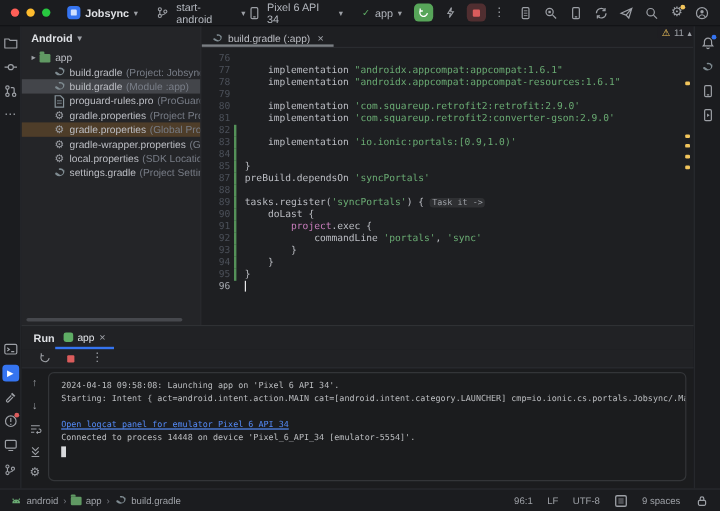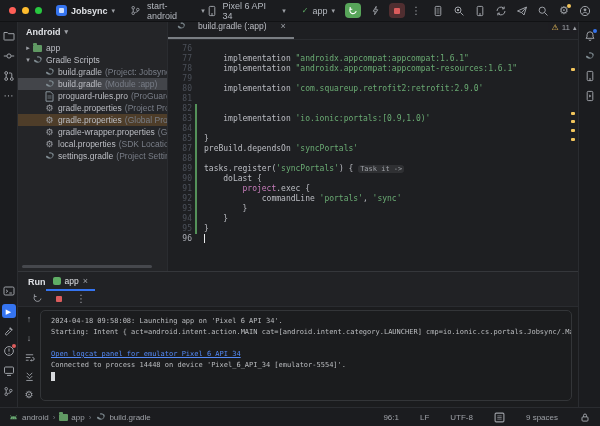--- a/index.html
+++ b/index.html
@@ -61,21 +61,21 @@
   .tico{width:11px;height:11px;display:flex;align-items:center;justify-content:center;flex:none;}
   .tchev{width:8px;text-align:center;flex:none;}
   .i-folder{width:9px;height:7px;background:#87939a;border-radius:1px;position:relative;display:block;}
   .i-folder::before{content:"";position:absolute;top:-2px;left:0;width:4px;height:2px;background:inherit;border-radius:1px 1px 0 0;}
   .i-folder.green{background:#609963;}
   #pscroll{position:absolute;left:4px;bottom:3px;width:130px;height:3px;border-radius:2px;background:#46484d;}
 
   
   #editor{left:168px;top:22px;width:410px;height:249px;background:var(--bg-editor);overflow:hidden;}
   #tabbar{height:18px;border-bottom:1px solid #2a2c30;display:flex;align-items:flex-end;}
-  .etab{height:18px;display:flex;align-items:flex-start;gap:12px;padding:0 8px;font-size:8.5px;
+  .etab{height:18px;display:flex;align-items:flex-end;gap:4px;padding:0 8px;font-size:8.5px;
     color:var(--fg);border-bottom:2px solid #7a7e83;}
   .etab .close{font-size:9px;color:#9da0a6;margin-left:2px;}
   #inspect{position:absolute;top:22px;right:14px;display:flex;align-items:center;gap:3px;
     font-size:8px;color:#9da0a6;background:rgba(30,31,34,.85);padding:1px 3px;border-radius:3px;}
   #inspect .wt{color:var(--warn);font-size:8px;}
   #codearea{padding-top:4px;font-family:"DejaVu Sans Mono",monospace;font-size:8px;line-height:10px;}
   .cl{display:flex;height:10px;white-space:pre;}
   .gut{width:24px;text-align:right;color:var(--gutter);flex:none;}
   .chgbar{width:2px;margin-left:3px;flex:none;}
   .cl.changed .chgbar{background:var(--change);}
@@ -103,21 +103,21 @@
     font-family:"DejaVu Sans Mono",monospace;font-size:7px;line-height:11px;color:#bbbdc0;}
   .conline{white-space:pre;}
   .conline a{color:var(--link);text-decoration:underline;}
   .block-caret{display:inline-block;width:4px;height:9px;background:#d7d9dc;vertical-align:middle;}
 
   
   #statusbar{left:0;top:407px;width:600px;height:19px;background:var(--bg-stripe);
     border-top:1px solid #2a2c30;display:flex;align-items:center;font-size:8px;color:#9da0a6;}
   #crumbs{display:flex;align-items:center;gap:4px;margin-left:8px;}
   #crumbs .sep{color:#6f737a;}
-  #sbright{margin-left:auto;display:flex;align-items:center;gap:21px;margin-right:10px;}
+  #sbright{margin-left:auto;display:flex;align-items:center;gap:12px;margin-right:10px;}
 </style>
 </head>
 <body>
 
 <div id="titlebar" class="abs">
   <div class="traffic">
     <span style="background:#ff5f57"></span>
     <span style="background:#febc2e"></span>
     <span style="background:#28c840"></span>
   </div>
@@ -292,29 +292,20 @@
     <span>Android</span>
     <span class="chev">▾</span>
   </div>
   <div id="tree">
       <div class="trow" style="padding-left: 6px;">
         <span class="tchev chev">▸</span>
         <span class="tico">
           <span class="i-folder green"></span>
         </span>
         <span class="lbl">app</span>
-      </div>
-      <div class="trow" style="padding-left: 6px;">
-        <span class="tchev chev">▾</span>
-        <span class="tico">
-          <svg width="11" height="10" viewBox="0 0 11 10">
-            <path d="M9.3 3.1C8.5 1.6 6.8.9 5.2 1.4c-.3.1-.4.5-.2.7l.5.5c.1.1.3.2.4.1 1-.3 2.1.2 2.5 1.2.4 1 0 2.1-.9 2.6-.7.4-1.6.3-2.2-.2L3.5 5c-.4-.3-1-.3-1.3.1-.4.4-.3 1 .1 1.4l.4.3c1.7 1.4 4.2 1.3 5.8-.2 1.2-1.1 1.5-2.9.8-4.5z" fill="#7f8b91"></path>
-          </svg>
-        </span>
-        <span class="lbl">Gradle Scripts</span>
       </div>
       <div class="trow" style="padding-left: 18px;">
         <span class="tchev chev"></span>
         <span class="tico">
           <svg width="11" height="10" viewBox="0 0 11 10">
             <path d="M9.3 3.1C8.5 1.6 6.8.9 5.2 1.4c-.3.1-.4.5-.2.7l.5.5c.1.1.3.2.4.1 1-.3 2.1.2 2.5 1.2.4 1 0 2.1-.9 2.6-.7.4-1.6.3-2.2-.2L3.5 5c-.4-.3-1-.3-1.3.1-.4.4-.3 1 .1 1.4l.4.3c1.7 1.4 4.2 1.3 5.8-.2 1.2-1.1 1.5-2.9.8-4.5z" fill="#7f8b91"></path>
           </svg>
         </span>
         <span class="lbl">build.gradle</span>
         <span class="meta">(Project: Jobsync)</span>
@@ -397,21 +388,21 @@
       <span>build.gradle (:app)</span>
       <span class="close">×</span>
     </div>
   </div>
   <div id="codearea">
       <div class="cl"><span class="gut">76</span><span class="chgbar"></span><span class="code"></span></div>
       <div class="cl"><span class="gut">77</span><span class="chgbar"></span><span class="code"><span class="s-p">    implementation </span><span class="s-s">"androidx.appcompat:appcompat:1.6.1"</span></span></div>
       <div class="cl"><span class="gut">78</span><span class="chgbar"></span><span class="code"><span class="s-p">    implementation </span><span class="s-s">"androidx.appcompat:appcompat-resources:1.6.1"</span></span></div>
       <div class="cl"><span class="gut">79</span><span class="chgbar"></span><span class="code"></span></div>
       <div class="cl"><span class="gut">80</span><span class="chgbar"></span><span class="code"><span class="s-p">    implementation </span><span class="s-s">'com.squareup.retrofit2:retrofit:2.9.0'</span></span></div>
-      <div class="cl"><span class="gut">81</span><span class="chgbar"></span></div>
+      <div class="cl"><span class="gut">81</span><span class="chgbar"></span><span class="code"><span class="s-p">    implementation </span><span class="s-s">'com.squareup.retrofit2:converter-gson:2.9.0'</span></span></div>
       <div class="cl changed"><span class="gut">82</span><span class="chgbar"></span><span class="code"></span></div>
       <div class="cl changed"><span class="gut">83</span><span class="chgbar"></span><span class="code"><span class="s-p">    implementation </span><span class="s-s">'io.ionic:portals:[0.9,1.0)'</span></span></div>
       <div class="cl changed"><span class="gut">84</span><span class="chgbar"></span><span class="code"></span></div>
       <div class="cl changed"><span class="gut">85</span><span class="chgbar"></span><span class="code"><span class="s-p">}</span></span></div>
       <div class="cl changed"><span class="gut">87</span><span class="chgbar"></span><span class="code"><span class="s-p">preBuild.dependsOn </span><span class="s-s">'syncPortals'</span></span></div>
       <div class="cl changed"><span class="gut">88</span><span class="chgbar"></span><span class="code"></span></div>
       <div class="cl changed"><span class="gut">89</span><span class="chgbar"></span><span class="code"><span class="s-p">tasks.register(</span><span class="s-s">'syncPortals'</span><span class="s-p">) { </span><span class="s-h">Task it -&gt;</span></span></div>
       <div class="cl changed"><span class="gut">90</span><span class="chgbar"></span><span class="code"><span class="s-p">    doLast {</span></span></div>
       <div class="cl changed"><span class="gut">91</span><span class="chgbar"></span><span class="code"><span class="s-p">        </span><span class="s-prop">project</span><span class="s-p">.exec {</span></span></div>
       <div class="cl changed"><span class="gut">92</span><span class="chgbar"></span><span class="code"><span class="s-p">            commandLine </span><span class="s-s">'portals'</span><span class="s-p">, </span><span class="s-s">'sync'</span></span></div>

